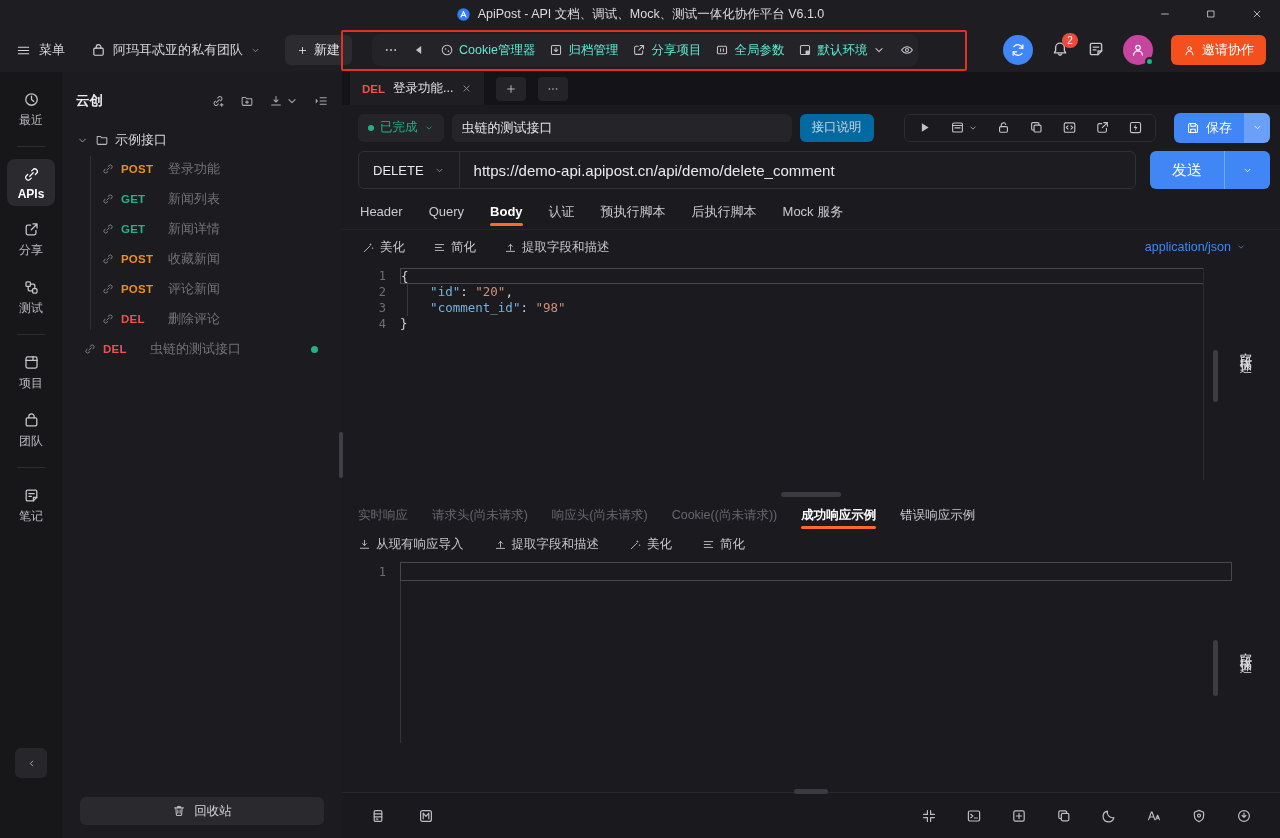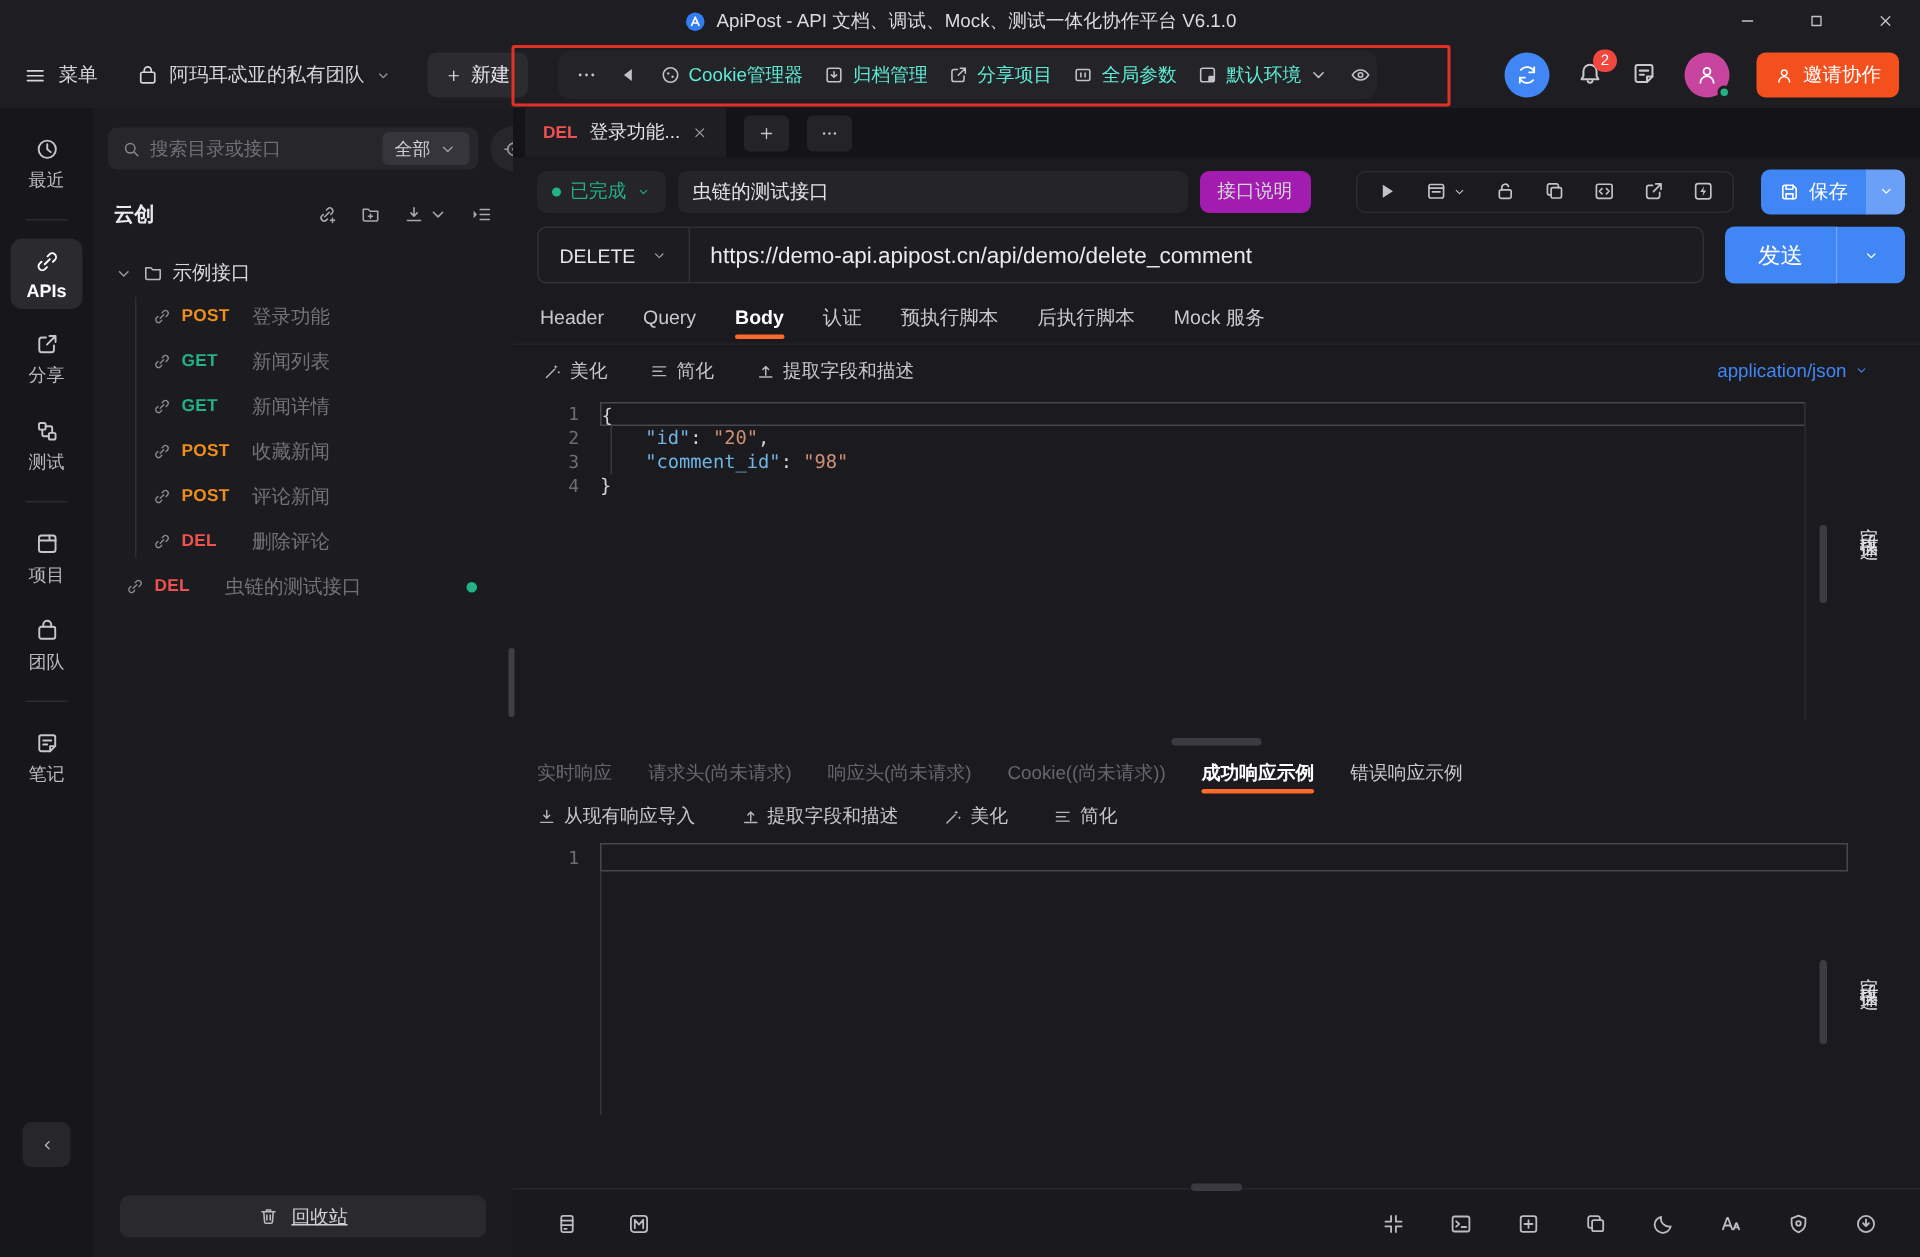--- a/index.html
+++ b/index.html
@@ -81,40 +81,40 @@
   .tree-folder .icn.fold { width:14px; height:14px; color:#b8b8be; }
   .tree-items { position:relative; }
   .tree-items::before { content:''; position:absolute; left:28px; top:2px; bottom:4px; border-left:1px solid #2e2e33; }
   .tree-item { height:30px; display:flex; align-items:center; gap:7px; padding-left:40px; padding-right:14px; }
   .tree-item .icn { width:12px; height:12px; color:#8a8a90; }
   .tree-item.root { padding-left:22px; }
   .meth { width:40px; font-weight:700; font-size:11.5px; flex:none; letter-spacing:.2px; }
   .m-POST { color:#ef8e1b; } .m-GET { color:#23b186; } .m-DEL, .m-DELETE { color:#f05151; }
   .tname { color:#737373; font-size:13px; white-space:nowrap; overflow:hidden; text-overflow:ellipsis; }
   .unsaved-dot { width:7px; height:7px; border-radius:50%; background:#23b186; margin-left:auto; margin-right:10px; flex:none; }
-  .recycle-btn { position:absolute; left:18px; right:18px; bottom:13px; height:28px; background:#2a2a2e; border-radius:6px; display:flex; align-items:center; justify-content:center; gap:8px; color:#d0d0d5; font-size:12.5px;text-decoration:underline; }
+  .recycle-btn { position:absolute; left:18px; right:18px; bottom:13px; height:28px; background:#2a2a2e; border-radius:6px; display:flex; align-items:center; justify-content:center; gap:8px; color:#d0d0d5; font-size:12.5px; }
   .recycle-btn .icn { width:14px; height:14px; color:#b9b9bf; }
 
   
   .main { flex:1; min-width:0; display:flex; flex-direction:column; background:#1b1b1f; position:relative; }
   .tabstrip { height:33px; background:#141418; display:flex; align-items:center; flex:none; }
   .doc-tab { margin-left:8px; height:33px; padding:0 12px; background:#1e1e23; display:flex; align-items:center; gap:8px; max-width:150px; }
   .doc-tab .t-method { font-size:11.5px; font-weight:700; }
   .doc-tab .t-title { font-size:12.5px; color:#e2e2e6; white-space:nowrap; overflow:hidden; text-overflow:ellipsis; }
   .doc-tab .t-close { color:#9a9aa0; width:11px; height:11px; }
   .strip-btn { width:30px; height:24px; margin-left:12px; background:#232328; border-radius:4px; display:flex; align-items:center; justify-content:center; color:#c2c2c8; }
   .strip-btn .icn { width:12px; height:12px; }
 
   .req-meta { height:37px; display:flex; align-items:center; gap:8px; padding:0 10px 0 16px; flex:none; margin-top:4px; }
   .status-pill { height:28px; padding:0 10px; background:#242429; border-radius:6px; display:flex; align-items:center; gap:6px; flex:none; }
   .status-dot { width:6px; height:6px; border-radius:50%; background:#23b186; }
   .status-lbl { color:#23b186; font-size:12.5px; }
   .status-pill .icn { color:#23b186; }
   .name-input { width:340px; height:28px; background:#242429; border:none; outline:none; border-radius:6px; color:#e3e3e7; font-size:13px; padding:0 10px; font-family:"Liberation Sans",sans-serif; }
-  .doc-btn { height:28px; padding:0 12px; background:#a21caf; border-radius:6px; display:flex; align-items:center; color:#d6d6da; font-size:12.5px; flex:none; }
+  .doc-btn { height:28px; padding:0 12px; background:#0369a1; border-radius:6px; display:flex; align-items:center; color:#d6d6da; font-size:12.5px; flex:none; }
   .req-actions { margin-left:auto; height:28px; padding:0 12px; border:1px solid #2c2c31; border-radius:6px; display:flex; align-items:center; gap:18px; }
   .ra-btn { display:flex; align-items:center; gap:3px; color:#c2c2c8; }
   .save-split { display:flex; margin-left:10px; flex:none; }
   .save-main { height:30px; padding:0 12px; background:#4086f4; border-radius:6px 0 0 6px; display:flex; align-items:center; gap:6px; color:#fff; font-size:13px; }
   .save-main .icn { width:14px; height:14px; }
   .save-chev { width:26px; height:30px; background:#6aa0f7; border-radius:0 6px 6px 0; display:flex; align-items:center; justify-content:center; color:#fff; }
 
   .url-row { height:48px; display:flex; align-items:center; gap:14px; padding:0 10px 0 16px; flex:none; }
   .url-bar { flex:1; height:38px; background:#1d1d21; border:1px solid #303035; border-radius:6px; display:flex; align-items:center; min-width:0; }
   .method-select { height:100%; padding:0 14px; display:flex; align-items:center; gap:10px; border-right:1px solid #303035; color:#e8e8ec; font-size:13px; flex:none; }
@@ -439,48 +439,20 @@
       <div class="collapse-btn">
         <span class="icn sm">
             <svg viewBox="0 0 16 16" fill="none" stroke="currentColor" stroke-width="1.2" stroke-linecap="round" stroke-linejoin="round">
               <path d="M9.8 4.5L6.3 8l3.5 3.5"></path>
             </svg>
           </span>
       </div>
     </div>
 
     <div class="sidebar">
-      <div class="search-row">
-        <div class="search-box">
-          <span class="icn">
-              <svg viewBox="0 0 16 16" fill="none" stroke="currentColor" stroke-width="1.2" stroke-linecap="round" stroke-linejoin="round">
-                <circle cx="7.2" cy="7.2" r="3.9"></circle>
-                <path d="M10.2 10.2l3.2 3.2"></path>
-              </svg>
-            </span>
-          <input class="search-input" placeholder="搜索目录或接口" style="">
-          <div class="scope-chip">
-            <span>全部</span>
-            <span class="icn xs">
-                <svg viewBox="0 0 16 16" fill="none" stroke="currentColor" stroke-width="1.2" stroke-linecap="round" stroke-linejoin="round">
-                  <path d="M4.5 6.3L8 9.8l3.5-3.5"></path>
-                </svg>
-              </span>
-          </div>
-        </div>
-        <div class="locate-btn">
-          <span class="icn">
-              <svg viewBox="0 0 16 16" fill="none" stroke="currentColor" stroke-width="1.2" stroke-linecap="round" stroke-linejoin="round">
-                <circle cx="8" cy="8" r="4.3"></circle>
-                <circle cx="8" cy="8" r="1.2" fill="currentColor" stroke="none"></circle>
-                <path d="M8 1.8v2M8 12.2v2M1.8 8h2M12.2 8h2"></path>
-              </svg>
-            </span>
-        </div>
-      </div>
       <div class="proj-row">
         <span class="proj-title">云创</span>
         <div class="tree-toolbar">
             <span class="tt-btn">
               <span class="icn ">
                 <svg viewBox="0 0 16 16" fill="none" stroke="currentColor" stroke-width="1.2" stroke-linecap="round" stroke-linejoin="round">
                   <path d="M6.3 9.7l3.4-3.4"></path>
                   <path d="M7.6 4.6l.9-.9a2.3 2.3 0 0 1 3.3 3.3l-.9.9M8.4 11.4l-.9.9a2.3 2.3 0 0 1-3.3-3.3l.9-.9"></path>
                   <path d="M12.2 10.8v3.2M10.6 12.4h3.2"></path>
                 </svg>

